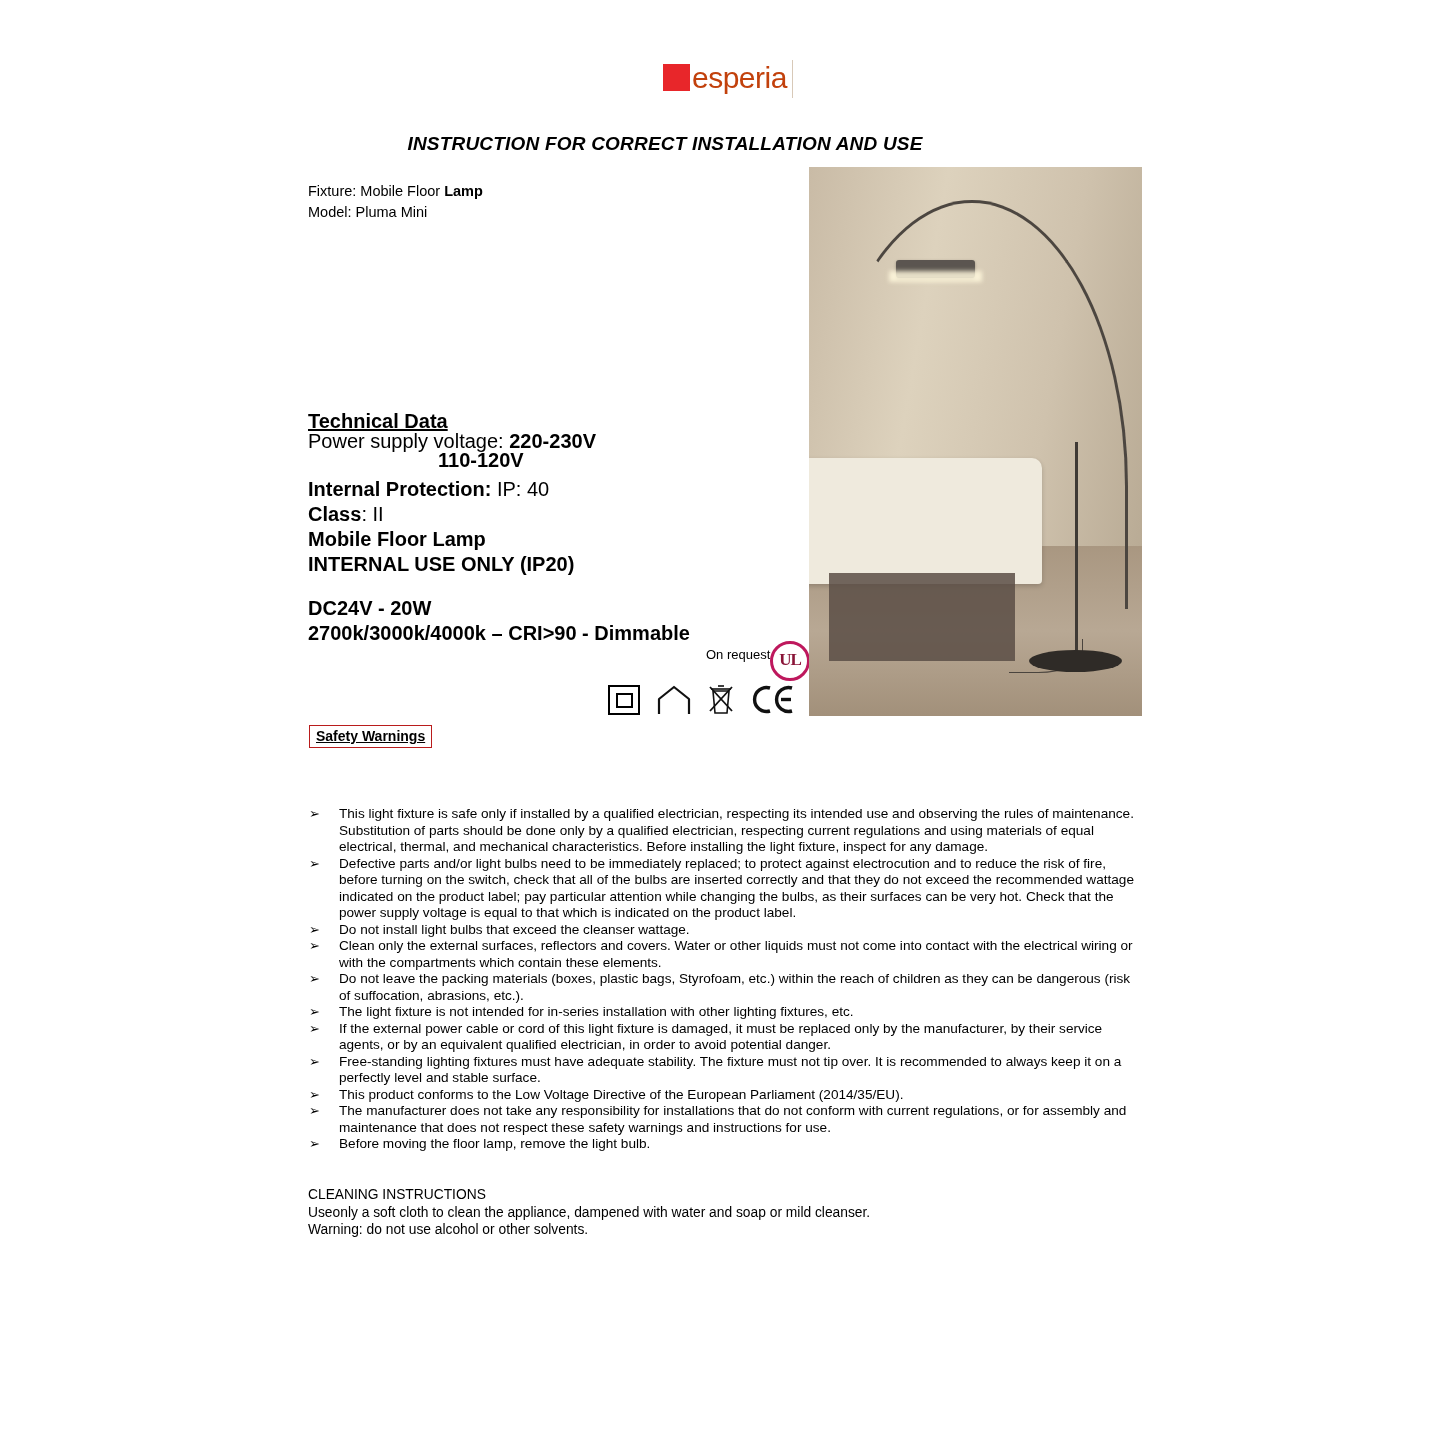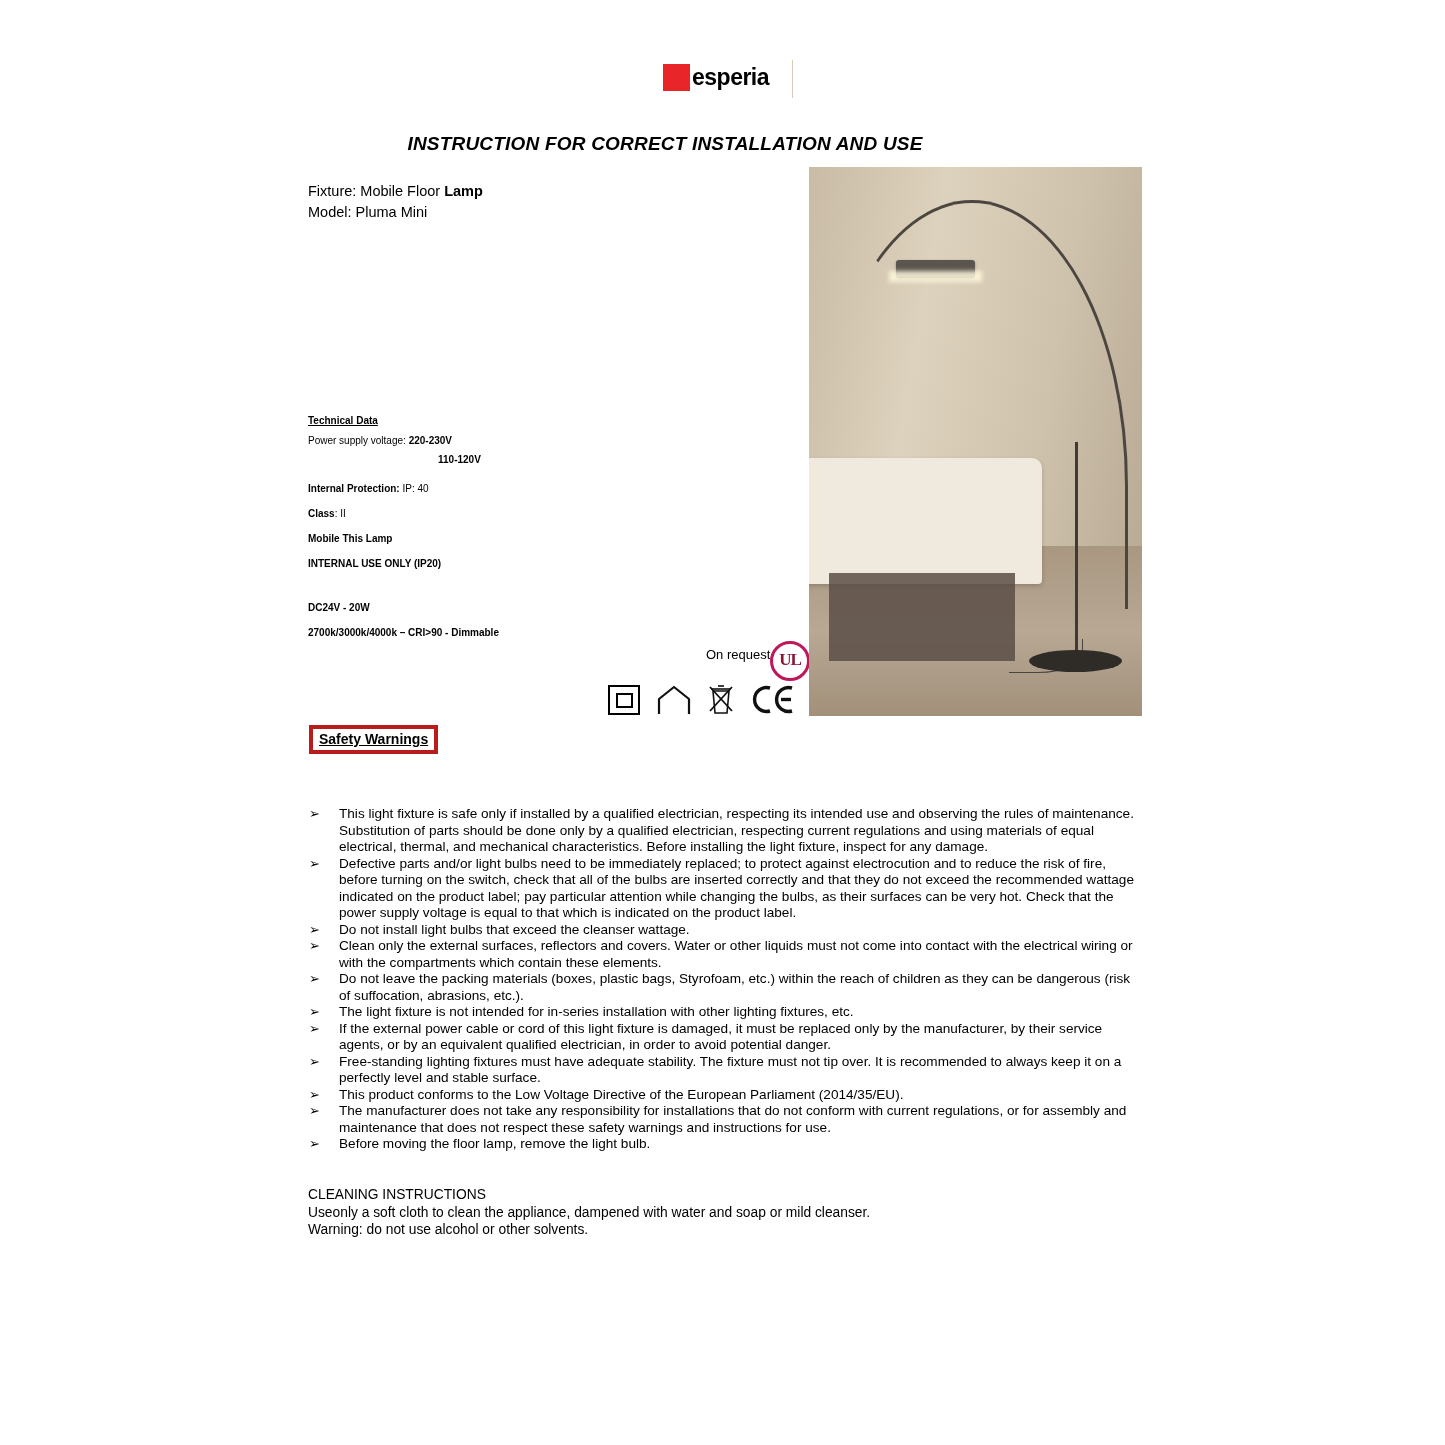--- a/index.html
+++ b/index.html
@@ -30,24 +30,24 @@
     align-items: center;
   }
   .logo-square {
     width: 27px;
     height: 27px;
     background: #e8262a;
     display: inline-block;
     margin-right: 2px;
   }
   .logo-text {
-    font-size: 23px;
-    font-weight: bold;
+    font-size: 30px;
+    font-weight: normal;
     letter-spacing: -0.5px;
-    color: #000000;
+    color: #c2410c;
     line-height: 27px;
   }
   .logo-rule {
     position: absolute;
     left: 792px;
     top: 60px;
     width: 1px;
     height: 38px;
     background: #d8c9b8;
   }
@@ -72,21 +72,21 @@
     top: 181px;
     font-size: 14.5px;
     line-height: 21px;
   }
   .fixture-block b { font-weight: bold; }
 
   .tech-block {
     position: absolute;
     left: 308px;
     top: 412px;
-    font-size: 10px;
+    font-size: 20px;
     line-height: 18px;
   }
   .tech-title {
     font-weight: bold;
     text-decoration: underline;
     margin-bottom: 2px;
   }
   .tech-line { white-space: nowrap; }
   .tech-volt2 {
     font-weight: bold;
@@ -226,21 +226,21 @@
     border-bottom: 1.5px solid #4a443e;
     border-right: 1.5px solid #4a443e;
     border-radius: 0 0 60% 0;
   }
 
   
   .safety-title {
     position: absolute;
     left: 309px;
     top: 725px;
-    border: 4px solid #b91c1c;
+    border: 1px solid #b91c1c;
     padding: 2px 6px 3px 6px;
     font-size: 14px;
     font-weight: bold;
     text-decoration: underline;
   }
   .safety-intro {
     position: absolute;
     left: 315px;
     top: 760px;
     width: 825px;
@@ -300,21 +300,21 @@
 
   <div class="tech-block">
     <div class="tech-title">Technical Data</div>
     <div class="tech-line"><span>Power supply voltage: </span><b>220-230V</b></div>
     <div class="tech-volt2">110-120V</div>
     <div class="tech-spacer"></div>
     <div><b class="tech-b">Internal Protection:</b><span> IP: 40</span></div>
     <div class="tech-spacer" style="height:7px"></div>
     <div><b class="tech-b">Class</b><span>: II</span></div>
     <div class="tech-spacer" style="height:7px"></div>
-    <div><b class="tech-b">Mobile This Lamp</b></div>
+    <div><b class="tech-b">Mobile Floor Lamp</b></div>
     <div class="tech-spacer" style="height:7px"></div>
     <div><b class="tech-b">INTERNAL USE ONLY (IP20)</b></div>
     <div class="tech-gap"></div>
     <div><b class="tech-b">DC24V - 20W</b></div>
     <div class="tech-spacer" style="height:7px"></div>
     <div><b class="tech-b">2700k/3000k/4000k – CRI&gt;90 - Dimmable</b></div>
   </div>
 
   <div class="onrequest">On request</div>
   <div class="ul-mark">UL</div>

